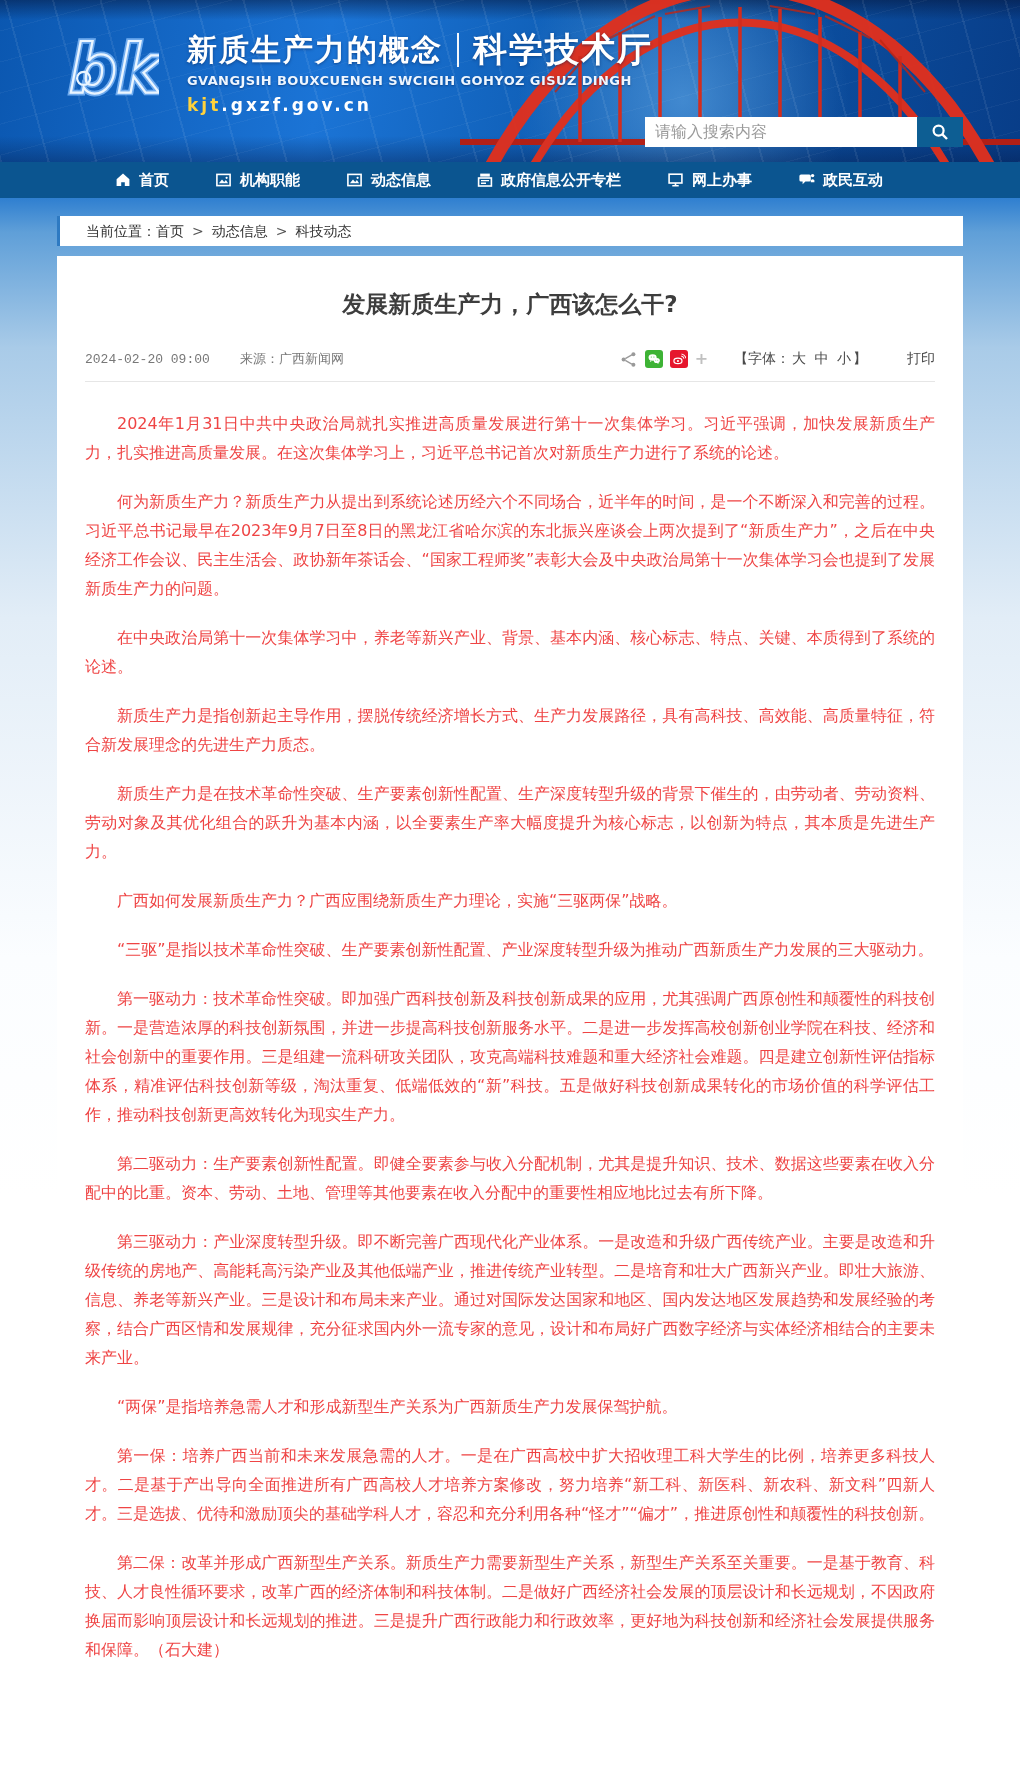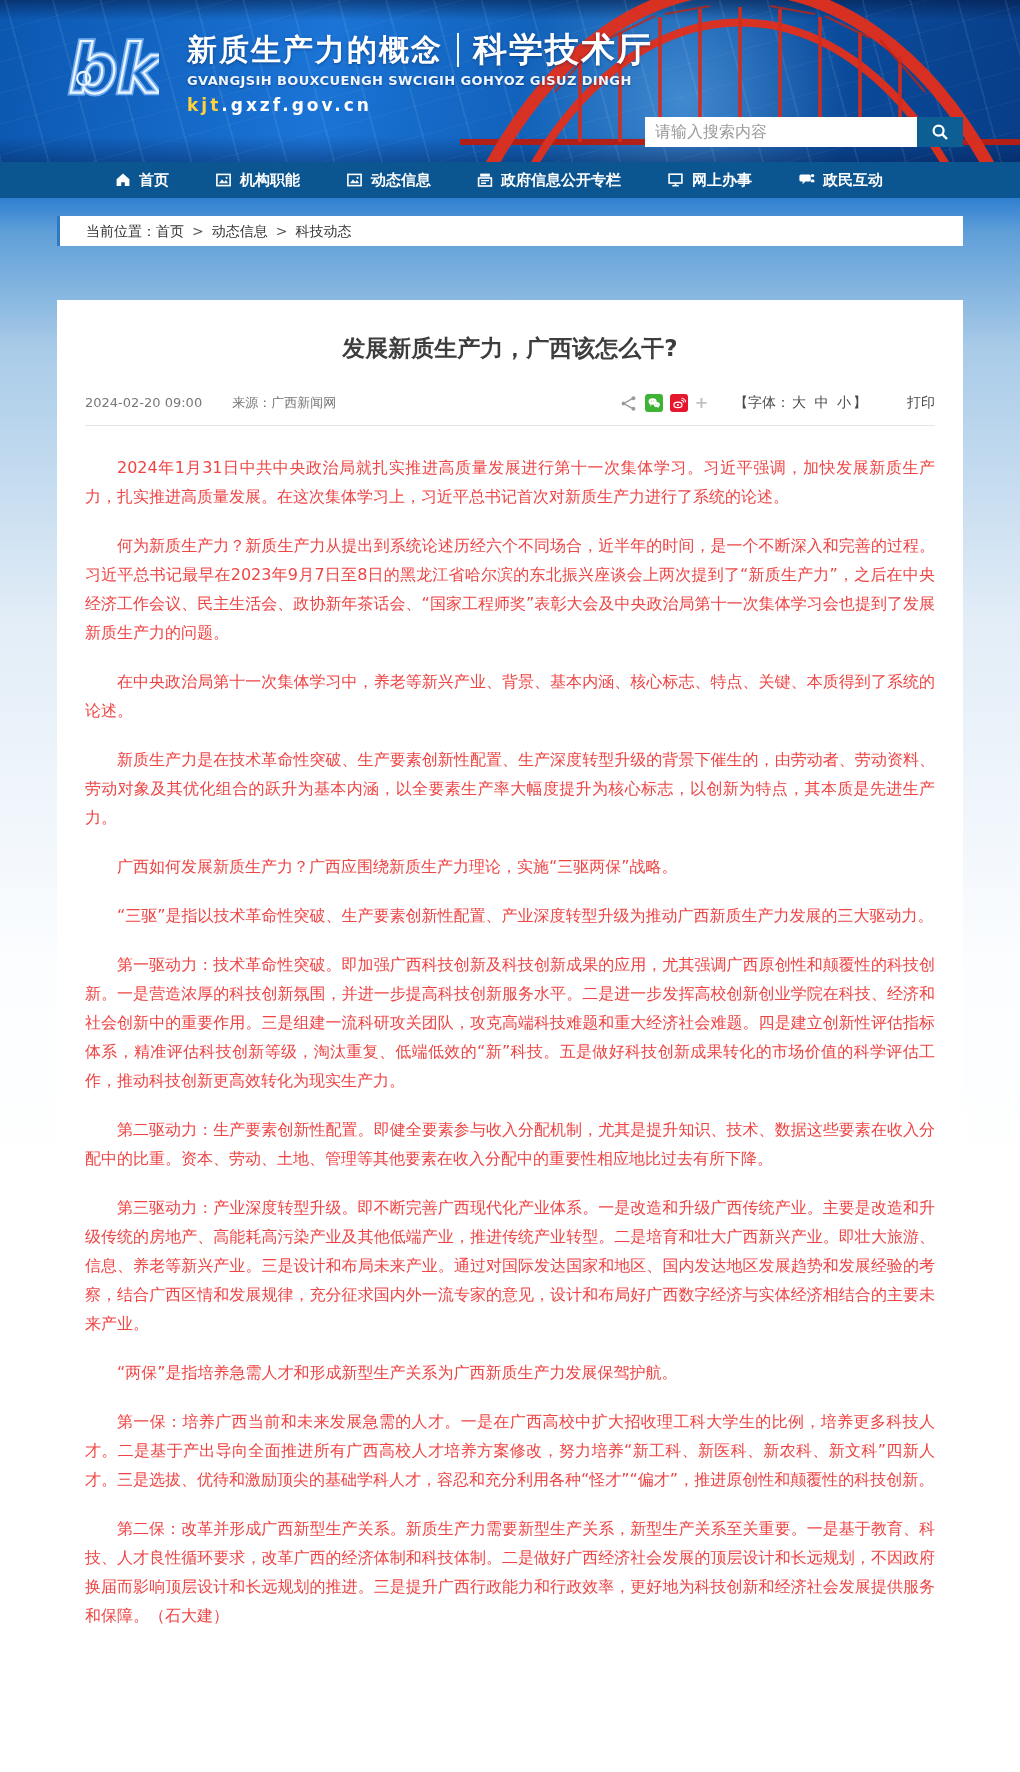--- a/index.html
+++ b/index.html
@@ -38,24 +38,24 @@
   .nav-item{display:flex;align-items:center;gap:8px;color:#fff;font-size:15px;font-weight:700;margin-right:46px;white-space:nowrap;cursor:pointer;text-decoration:none;}
   .nav-item svg{display:block;}
 
   
   .content-wrap{flex:1;display:flex;flex-direction:column;box-sizing:border-box;padding:18px 57px 0;
     background:linear-gradient(180deg,#2f7fd0 0px,#5f9fd8 34px,#a9cbe8 150px,#e2edf7 420px,#fbfdff 760px,#ffffff 1000px);}
   .crumb-bar{background:#fff;height:30px;line-height:30px;border-left:3px solid #2e7ac2;padding:0 26px;font-size:14px;color:#333;margin-bottom:10px;}
   .crumb-bar a{color:#333;text-decoration:none;cursor:pointer;}
   .crumb-bar .sep{margin:0 8px;color:#555;}
 
-  .article{flex:1;background:#fff;padding:26px 28px 32px;box-sizing:border-box;margin-top:44px;}
+  .article{flex:1;background:#fff;padding:26px 28px 32px;box-sizing:border-box;}
   .article-title{margin:6px 0 0;text-align:center;font-size:23px;line-height:32px;font-weight:700;color:#3d3d3d;}
   .meta{display:flex;justify-content:space-between;align-items:center;margin-top:30px;font-size:13px;color:#787878;}
-  .meta-left .date{margin-right:26px;}
+  .meta-left .date{margin-right:26px;font-family:Liberation Mono, monospace;}
   .meta-right{display:flex;align-items:center;}
   .share-ico{display:inline-flex;width:18px;height:18px;margin-right:7px;align-items:center;justify-content:center;cursor:pointer;}
   .badge{border-radius:3px;display:inline-flex;align-items:center;justify-content:center;}
   .badge.wechat{background:#3eb335;}
   .badge.weibo{background:#e6162d;}
   .plus{color:#c0c0c0;font-size:16px;font-weight:700;margin-right:16px;cursor:pointer;line-height:1;}
   .fontsize{color:#4a4a4a;font-size:14px;margin-left:10px;white-space:nowrap;}
   .fontsize a{color:#4a4a4a;text-decoration:none;cursor:pointer;margin:0 2px;}
   .print{color:#4a4a4a;font-size:14px;margin-left:40px;cursor:pointer;text-decoration:none;}
   .divider{border:none;border-top:1px solid #e6e6e6;margin:13px 0 0;}
@@ -207,20 +207,21 @@
           <a class="print">打印</a>
         </div>
       </div>
 
       <hr class="divider">
 
       <div class="body-text" id="article-body">
           <p class="para">2024年1月31日中共中央政治局就扎实推进高质量发展进行第十一次集体学习。习近平强调，加快发展新质生产力，扎实推进高质量发展。在这次集体学习上，习近平总书记首次对新质生产力进行了系统的论述。</p>
           <p class="para">何为新质生产力？新质生产力从提出到系统论述历经六个不同场合，近半年的时间，是一个不断深入和完善的过程。习近平总书记最早在2023年9月7日至8日的黑龙江省哈尔滨的东北振兴座谈会上两次提到了“新质生产力”，之后在中央经济工作会议、民主生活会、政协新年茶话会、“国家工程师奖”表彰大会及中央政治局第十一次集体学习会也提到了发展新质生产力的问题。</p>
           <p class="para">在中央政治局第十一次集体学习中，养老等新兴产业、背景、基本内涵、核心标志、特点、关键、本质得到了系统的论述。</p>
+          <p class="para">新质生产力是指创新起主导作用，摆脱传统经济增长方式、生产力发展路径，具有高科技、高效能、高质量特征，符合新发展理念的先进生产力质态。</p>
           <p class="para">新质生产力是在技术革命性突破、生产要素创新性配置、生产深度转型升级的背景下催生的，由劳动者、劳动资料、劳动对象及其优化组合的跃升为基本内涵，以全要素生产率大幅度提升为核心标志，以创新为特点，其本质是先进生产力。</p>
           <p class="para">广西如何发展新质生产力？广西应围绕新质生产力理论，实施“三驱两保”战略。</p>
           <p class="para">“三驱”是指以技术革命性突破、生产要素创新性配置、产业深度转型升级为推动广西新质生产力发展的三大驱动力。</p>
           <p class="para">第一驱动力：技术革命性突破。即加强广西科技创新及科技创新成果的应用，尤其强调广西原创性和颠覆性的科技创新。一是营造浓厚的科技创新氛围，并进一步提高科技创新服务水平。二是进一步发挥高校创新创业学院在科技、经济和社会创新中的重要作用。三是组建一流科研攻关团队，攻克高端科技难题和重大经济社会难题。四是建立创新性评估指标体系，精准评估科技创新等级，淘汰重复、低端低效的“新”科技。五是做好科技创新成果转化的市场价值的科学评估工作，推动科技创新更高效转化为现实生产力。</p>
           <p class="para">第二驱动力：生产要素创新性配置。即健全要素参与收入分配机制，尤其是提升知识、技术、数据这些要素在收入分配中的比重。资本、劳动、土地、管理等其他要素在收入分配中的重要性相应地比过去有所下降。</p>
           <p class="para">第三驱动力：产业深度转型升级。即不断完善广西现代化产业体系。一是改造和升级广西传统产业。主要是改造和升级传统的房地产、高能耗高污染产业及其他低端产业，推进传统产业转型。二是培育和壮大广西新兴产业。即壮大旅游、信息、养老等新兴产业。三是设计和布局未来产业。通过对国际发达国家和地区、国内发达地区发展趋势和发展经验的考察，结合广西区情和发展规律，充分征求国内外一流专家的意见，设计和布局好广西数字经济与实体经济相结合的主要未来产业。</p>
           <p class="para">“两保”是指培养急需人才和形成新型生产关系为广西新质生产力发展保驾护航。</p>
           <p class="para">第一保：培养广西当前和未来发展急需的人才。一是在广西高校中扩大招收理工科大学生的比例，培养更多科技人才。二是基于产出导向全面推进所有广西高校人才培养方案修改，努力培养“新工科、新医科、新农科、新文科”四新人才。三是选拔、优待和激励顶尖的基础学科人才，容忍和充分利用各种“怪才”“偏才”，推进原创性和颠覆性的科技创新。</p>
           <p class="para">第二保：改革并形成广西新型生产关系。新质生产力需要新型生产关系，新型生产关系至关重要。一是基于教育、科技、人才良性循环要求，改革广西的经济体制和科技体制。二是做好广西经济社会发展的顶层设计和长远规划，不因政府换届而影响顶层设计和长远规划的推进。三是提升广西行政能力和行政效率，更好地为科技创新和经济社会发展提供服务和保障。（石大建）</p>
         </div>

